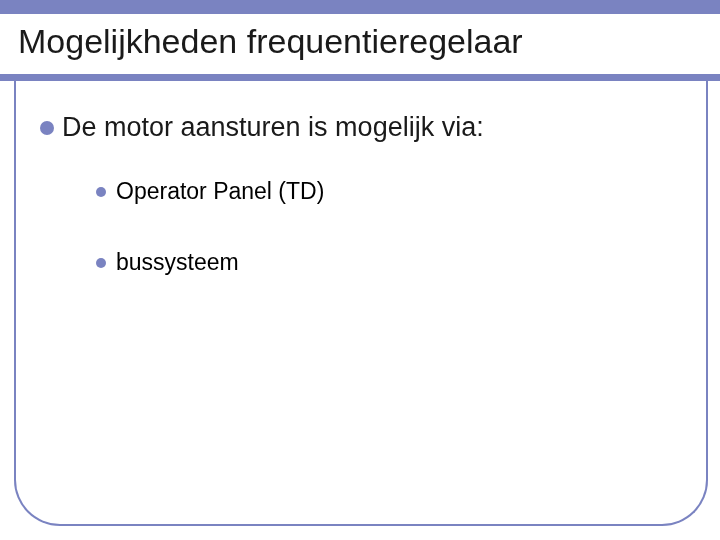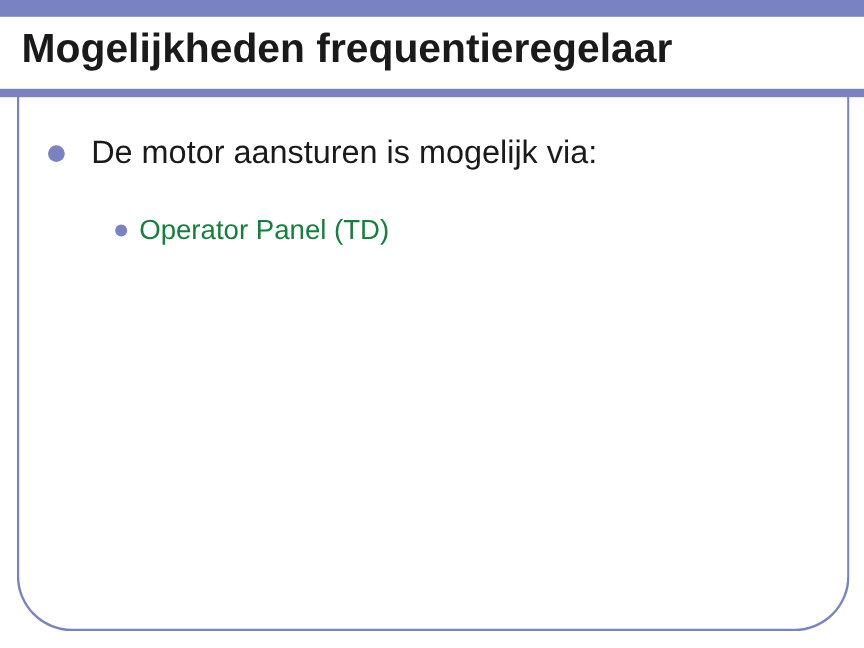--- a/index.html
+++ b/index.html
@@ -16,21 +16,21 @@
     top: 0; left: 0; right: 0;
     height: 14px;
     background: #7a83c1;
   }
   .title {
     position: absolute;
     top: 22px;
     left: 18px;
     font-size: 34px;
     color: #1a1a1a;
-    font-weight: 700;
+    font-weight: 400;
   }
   .title-rule {
     position: absolute;
     top: 74px;
     left: 0; right: 0;
     height: 7px;
     background: #7a83c1;
   }
   .content-frame {
     position: absolute;
@@ -41,21 +41,21 @@
     border: 2px solid #7a83c1;
     border-top: none;
     border-radius: 0 0 46px 46px;
   }
   .main-bullet {
     position: absolute;
     top: 112px;
     left: 40px;
     display: flex;
     align-items: center;
-    gap: 22px;
+    gap: 8px;
   }
   .bullet-lg {
     width: 14px;
     height: 14px;
     border-radius: 50%;
     background: #7a83c1;
     flex-shrink: 0;
   }
   .main-bullet-text {
     font-size: 27px;
@@ -74,21 +74,21 @@
   }
   .bullet-sm {
     width: 10px;
     height: 10px;
     border-radius: 50%;
     background: #7a83c1;
     flex-shrink: 0;
   }
   .sub-text {
     font-size: 23px;
-    color: #15803d;
+    color: #000000;
   }
 </style>
 </head>
 <body>
 
 <div class="top-band"></div>
 
 <div class="title">Mogelijkheden frequentieregelaar</div>
 
 <div class="title-rule"></div>
@@ -98,13 +98,17 @@
 <div class="main-bullet">
   <span class="bullet-lg"></span>
   <span class="main-bullet-text">De motor aansturen is mogelijk via:</span>
 </div>
 
 <div class="sub-list">
   <div class="sub-item">
     <span class="bullet-sm"></span>
     <span class="sub-text">Operator Panel (TD)</span>
   </div>
+  <div class="sub-item">
+    <span class="bullet-sm"></span>
+    <span class="sub-text">bussysteem</span>
+  </div>
 </div>
 
 </body></html>

